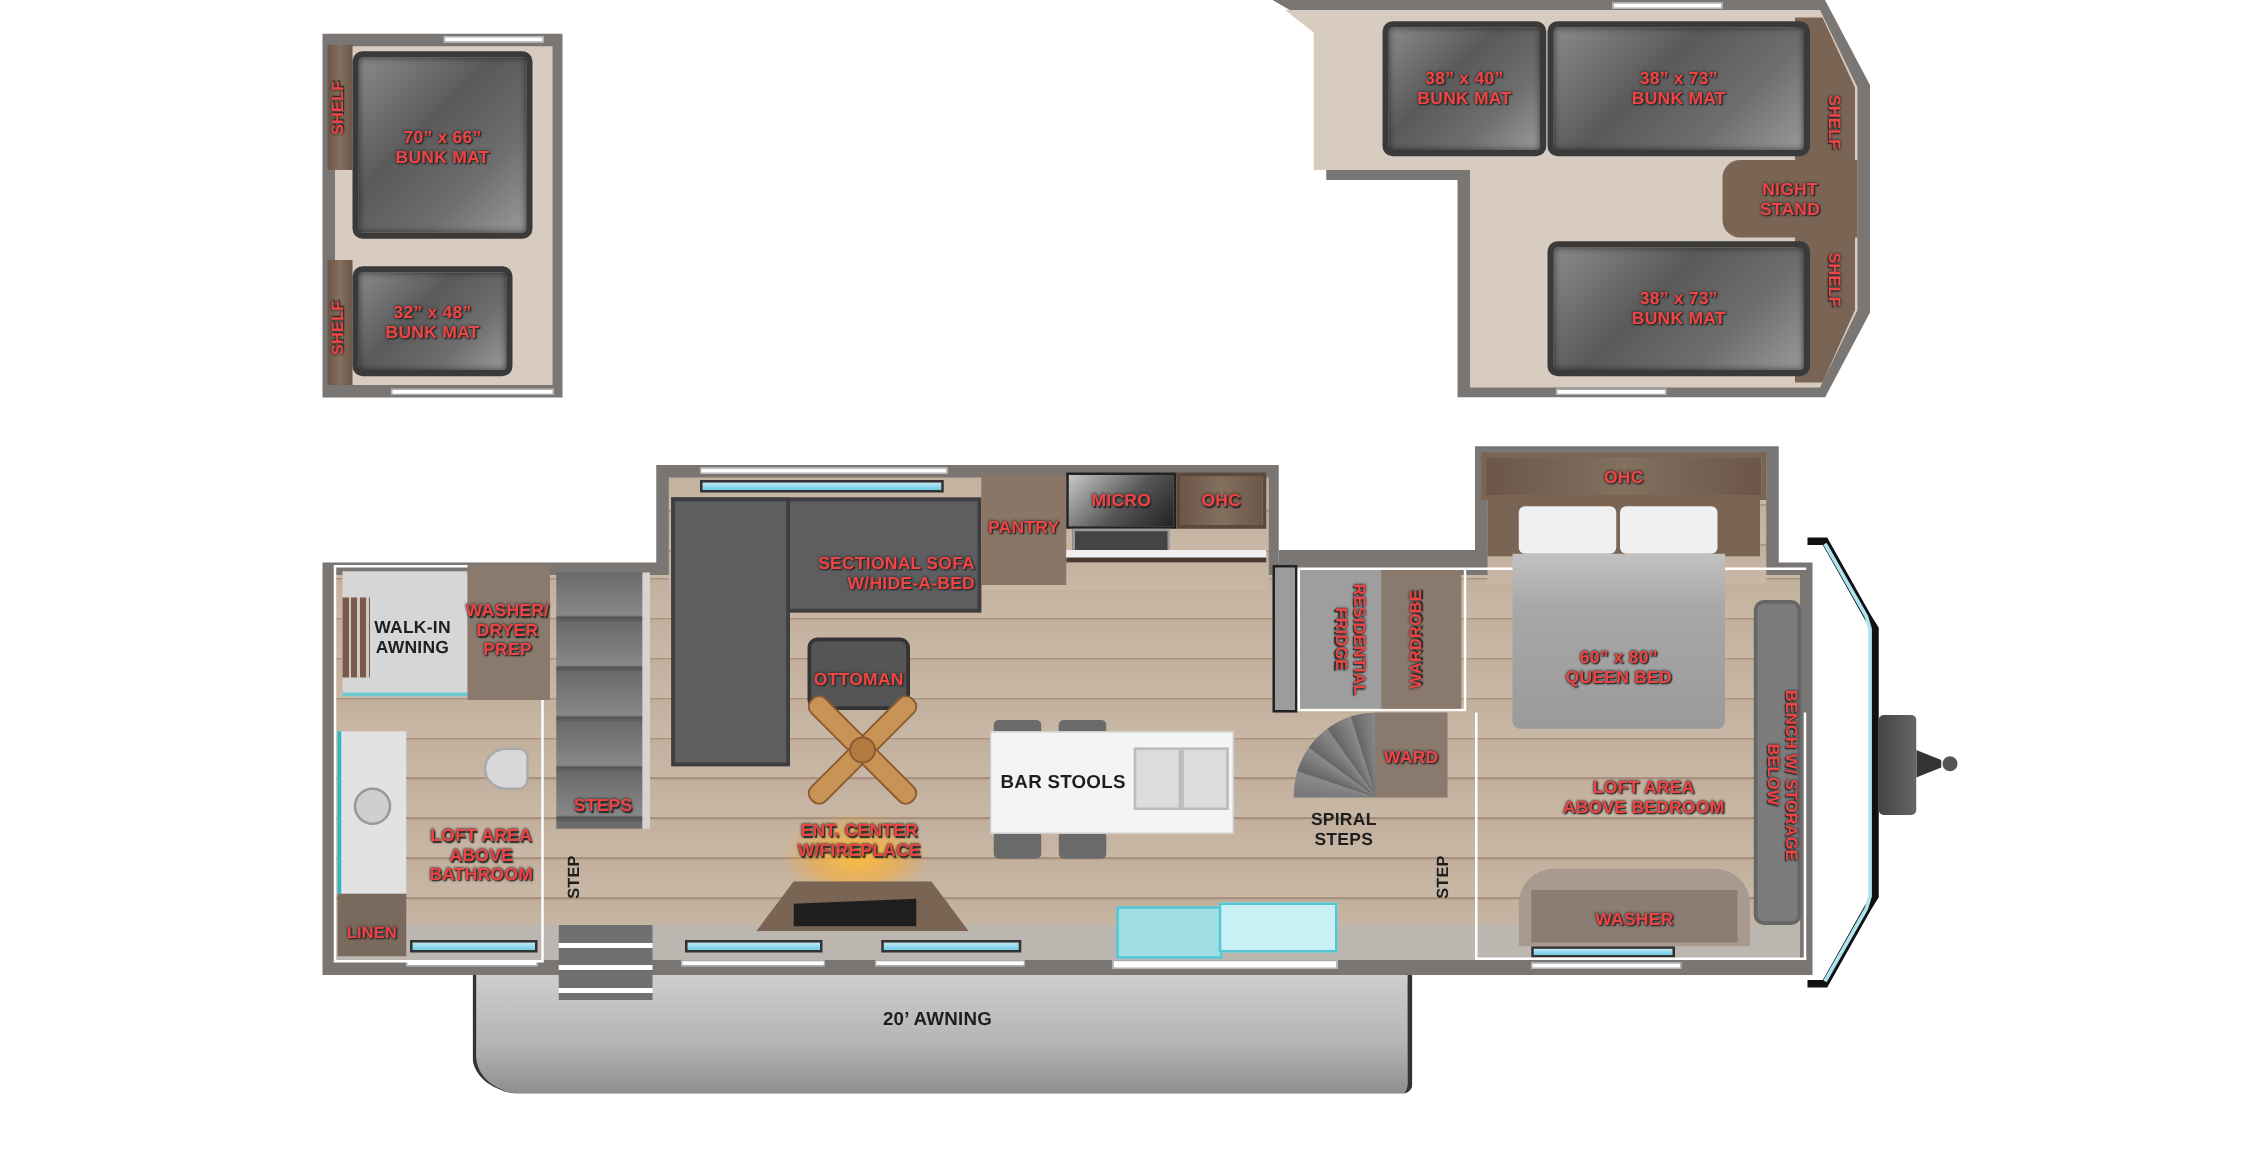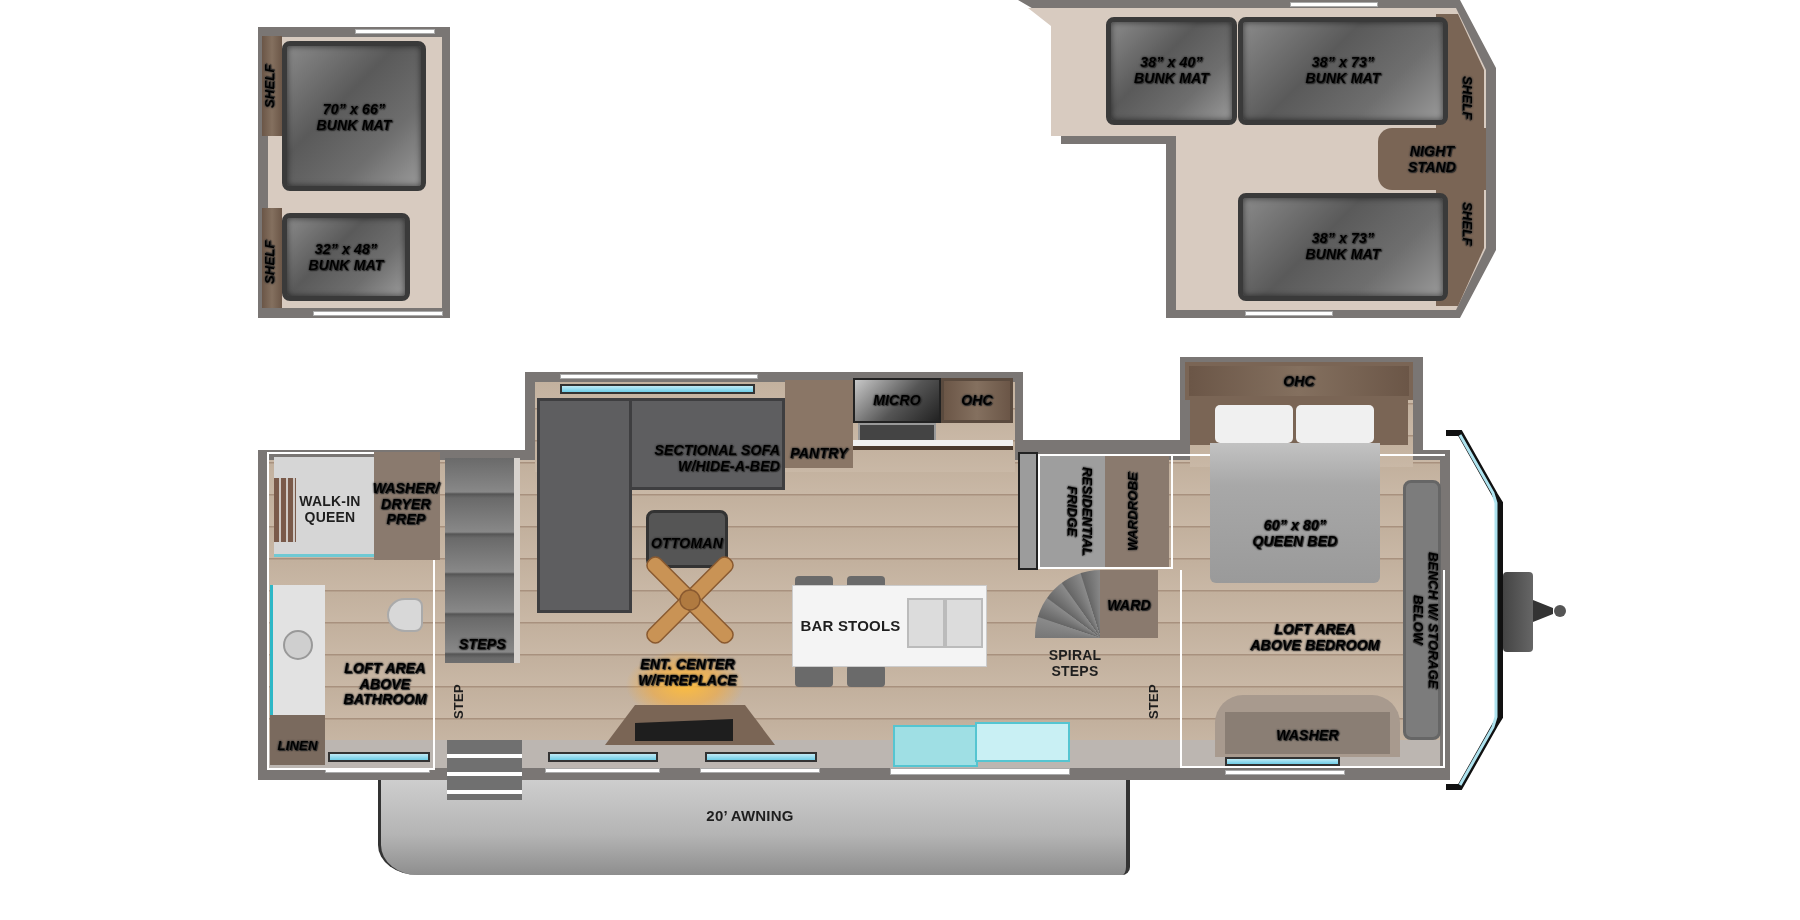--- a/index.html
+++ b/index.html
@@ -1,19 +1,19 @@
 <!DOCTYPE html>
 <html><head>
 <meta charset="utf-8">
 <style>
   html,body{margin:0;padding:0;background:#ffffff;}
   body{width:1800px;height:920px;position:relative;overflow:hidden;font-family:"Liberation Sans",sans-serif;}
   .abs{position:absolute;box-sizing:border-box;}
   .lbl{position:absolute;font-weight:bold;text-align:center;line-height:1.12;font-size:14px;letter-spacing:0.2px;white-space:pre-line;}
-  .wl{color:#000000;text-shadow:0 0 2px #333,0 0 2px #333,1px 1px 1px #222;font-style:italic;}
+  .wl{color:#ef4444;text-shadow:0 0 2px #333,0 0 2px #333,1px 1px 1px #222;}
   .dk{color:#1e1e1e;}
   .v{writing-mode:vertical-rl;}
   .vup{writing-mode:vertical-rl;transform:rotate(180deg);}
   .wall{background:#7a7674;}
   .floor{background:repeating-linear-gradient(0deg,#c9b8a6 0px,#c2b09d 30px,#a8917e 31px,#a8917e 32px);}
   .carpet{background:#d8cbc0;}
   .mat{background:linear-gradient(135deg,#8a8a8a 0%,#5a5a5a 40%,#6e6e6e 70%,#9a9a9a 100%);border:5px solid #3a3a3a;border-radius:8px;box-shadow:inset 0 0 6px rgba(0,0,0,.6);}
   .wood{background:linear-gradient(90deg,#6b5647,#84705f,#6b5647);}
   .wood2{background:#8a7666;}
   .win{background:linear-gradient(180deg,#bfeaf6,#6fcde6);border:2px solid #333;}
@@ -92,21 +92,21 @@
 <div class="abs" style="left:893px;top:725px;width:85px;height:42px;background:#9fdfe4;border:2px solid #55c5d1;"></div>
 <div class="abs" style="left:975px;top:722px;width:95px;height:40px;background:#c9f0f4;border:2px solid #55c5d1;"></div>
 <div class="abs win" style="left:1225px;top:757px;width:115px;height:9px;"></div>
 
 <div class="abs" style="left:447px;top:740px;width:75px;height:60px;background:repeating-linear-gradient(180deg,#707070 0,#707070 14px,#fff 14px,#fff 18px);"></div>
 
 <div class="abs" style="left:267px;top:452px;width:168px;height:318px;border:2px solid #fff;"></div>
 <div class="abs" style="left:274px;top:457px;width:100px;height:100px;background:#d6d6d6;border-bottom:3px solid #6fc9d3;"></div>
 <div class="abs" style="left:274px;top:478px;width:22px;height:64px;background:repeating-linear-gradient(90deg,#7a5a4a 0,#7a5a4a 5px,#cfc9c4 5px,#cfc9c4 7px);"></div>
 <div class="lbl dk" style="left:290px;top:494px;width:80px;">WALK-IN
-QUEEN</div>
+AWNING</div>
 <div class="abs" style="left:374px;top:452px;width:66px;height:108px;background:#8a7a6e;"></div>
 <div class="lbl wl" style="left:372px;top:481px;width:68px;">WASHER/
 DRYER
 PREP</div>
 <div class="abs" style="left:270px;top:585px;width:55px;height:130px;background:#e2e2e2;border-left:3px solid #2eb7c6;"></div>
 <div class="abs" style="left:283px;top:630px;width:30px;height:30px;border-radius:50%;background:#cfcfcf;border:2px solid #999;"></div>
 <div class="abs" style="left:387px;top:598px;width:36px;height:34px;border-radius:50% 8px 8px 50%;background:#d8d8d8;border:2px solid #aaa;"></div>
 <div class="lbl wl" style="left:335px;top:661px;width:100px;">LOFT AREA
 ABOVE
 BATHROOM</div>
@@ -117,21 +117,21 @@
 <div class="lbl wl" style="left:445px;top:637px;width:75px;">STEPS</div>
 <div class="lbl dk vup" style="left:452px;top:680px;width:18px;height:44px;font-size:13px;">STEP</div>
 
 <div class="abs win" style="left:560px;top:384px;width:195px;height:10px;"></div>
 <div class="abs winbar" style="left:560px;top:374px;width:198px;height:5px;"></div>
 <div class="abs sofa" style="left:537px;top:398px;width:248px;height:92px;"></div>
 <div class="abs sofa" style="left:537px;top:398px;width:95px;height:215px;"></div>
 <div class="lbl wl" style="left:580px;top:443px;width:200px;font-size:14px;text-align:right;">SECTIONAL SOFA
 W/HIDE-A-BED</div>
 <div class="abs wood2" style="left:785px;top:380px;width:68px;height:88px;"></div>
-<div class="lbl wl" style="left:783px;top:414px;width:72px;margin-top:32px;">PANTRY</div>
+<div class="lbl wl" style="left:783px;top:414px;width:72px;">PANTRY</div>
 <div class="abs" style="left:853px;top:378px;width:88px;height:45px;background:linear-gradient(135deg,#c8c8c8 0%,#555 55%,#222 100%);border:2px solid #222;"></div>
 <div class="lbl wl" style="left:853px;top:393px;width:88px;">MICRO</div>
 <div class="abs" style="left:858px;top:423px;width:78px;height:25px;background:#444;border:2px solid #999;"></div>
 <div class="abs wood" style="left:941px;top:378px;width:72px;height:45px;border:3px solid #5a4a3e;"></div>
 <div class="lbl wl" style="left:941px;top:393px;width:72px;">OHC</div>
 <div class="abs" style="left:853px;top:440px;width:160px;height:10px;background:#f0f0f0;border-bottom:4px solid #4a3a2e;"></div>
 
 <div class="abs" style="left:646px;top:510px;width:82px;height:58px;background:#555;border:3px solid #333;border-radius:8px;"></div>
 <div class="lbl wl" style="left:646px;top:536px;width:82px;">OTTOMAN</div>
 <div class="abs" style="left:635px;top:545px;width:110px;height:110px;">

